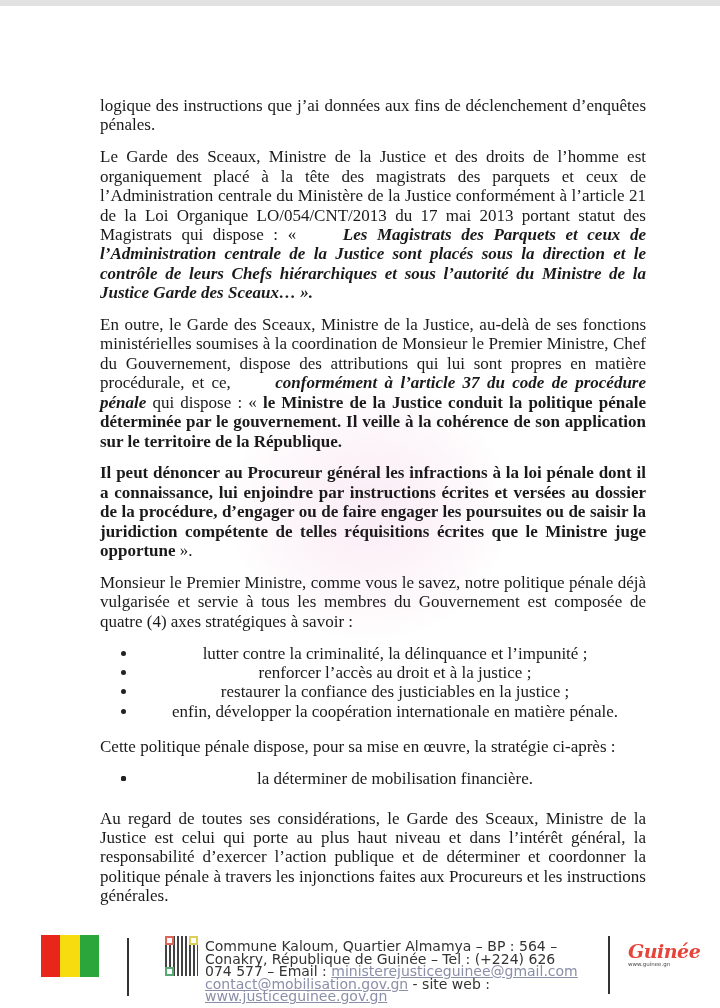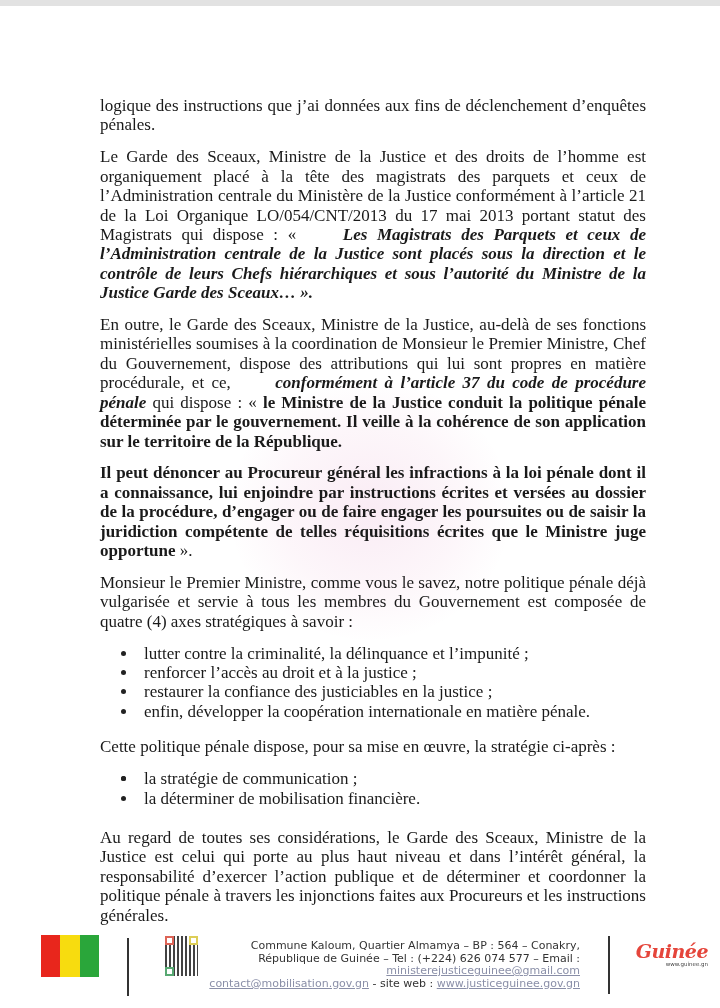--- a/index.html
+++ b/index.html
@@ -14,44 +14,44 @@
     background:radial-gradient(ellipse at center, rgba(240,200,225,0.35) 0%, rgba(245,215,232,0.22) 45%, rgba(255,255,255,0) 72%);
   }
   .content {
     position:absolute; left:100px; top:96px; width:546px;
     font-size:17px; line-height:19.4px; text-align:justify;
   }
   .content p { margin:0 0 12.5px 0; }
   .b { font-weight:bold; }
   .bi { font-weight:bold; font-style:italic;margin-left:37px; }
   ul.bullets { list-style:none; margin:0 0 16px 0; padding:0 0 0 21px; }
-  ul.bullets li { position:relative; padding-left:23px; margin:0; line-height:19.4px; text-align:left; }
+  ul.bullets li { position:relative; padding-left:23px; margin:0; line-height:19.4px; text-align:center; }
   ul.bullets li .dot {
     position:absolute; left:0; top:7px; width:5px; height:5px; border-radius:50%; background:#222;
   }
   .gap-lg { margin-top:20px !important; }
 
   .footer { position:absolute; left:0; top:930px; width:720px; height:78px; }
   .flag { position:absolute; left:41px; top:5px; width:58px; height:42px; display:flex; }
   .flag span { flex:1; }
   .vline { position:absolute; width:2px; background:#333; }
   .qr {
     position:absolute; left:165px; top:6px; width:33px; height:40px;
     background:
       repeating-linear-gradient(90deg, #222 0 2px, #fff 2px 4px),
       #fff;
     opacity:0.85;
   }
   .qr .c { position:absolute; width:9px; height:9px; border:2px solid #333; box-sizing:border-box; }
   .footer-text {
     position:absolute; left:205px; top:10px; width:375px;
-    font-family:"DejaVu Sans", sans-serif; font-size:11px; line-height:12.6px; color:#333; text-align:right;
+    font-family:"DejaVu Sans", sans-serif; font-size:14px; line-height:12.6px; color:#333; text-align:left;
   }
   .footer-text .lnk { color:#8a8fa8; text-decoration:underline; }
-  .logo { position:absolute; left:628px; top:10px; width:80px; text-align:right; }
+  .logo { position:absolute; left:628px; top:10px; width:80px; text-align:left; }
   .logo .word { font-family:"DejaVu Serif", serif; font-style:italic; font-weight:bold; font-size:19px; color:#e5453b; letter-spacing:-0.5px; }
   .logo .url { font-family:"DejaVu Sans", sans-serif; font-size:5.5px; color:#444; margin-top:-1px; }
 </style>
 </head>
 <body>
 
 <div class="topbar"></div>
 <div class="watermark"></div>
 
 <div class="content">
@@ -70,21 +70,21 @@
     <li><span class="dot"></span><span>lutter contre la criminalité, la délinquance et l’impunité ;</span></li>
     <li><span class="dot"></span><span>renforcer l’accès au droit et à la justice ;</span></li>
     <li><span class="dot"></span><span>restaurer la confiance des justiciables en la justice ;</span></li>
     <li><span class="dot"></span><span>enfin, développer la coopération internationale en matière pénale.</span></li>
   </ul>
 
   <p>Cette politique pénale dispose, pour sa mise en œuvre, la stratégie ci-après :</p>
 
   <ul class="bullets">
     <li><span class="dot"></span></li>
-    <li><span class="dot"></span><span>la stratégie de communication ;</span></li>
+    <li><span class="dot"></span></li>
     <li><span class="dot"></span><span>la déterminer de mobilisation financière.</span></li>
   </ul>
 
   <p class="gap-lg">Au regard de toutes ses considérations, le Garde des Sceaux, Ministre de la Justice est celui qui porte au plus haut niveau et dans l’intérêt général, la responsabilité d’exercer l’action publique et de déterminer et coordonner la politique pénale à travers les injonctions faites aux Procureurs et les instructions générales.</p>
 </div>
 
 <div class="footer">
   <div class="flag">
     <span id="f0" style="background: rgb(232, 38, 28);"></span>
     <span id="f1" style="background: rgb(247, 220, 15);"></span>

